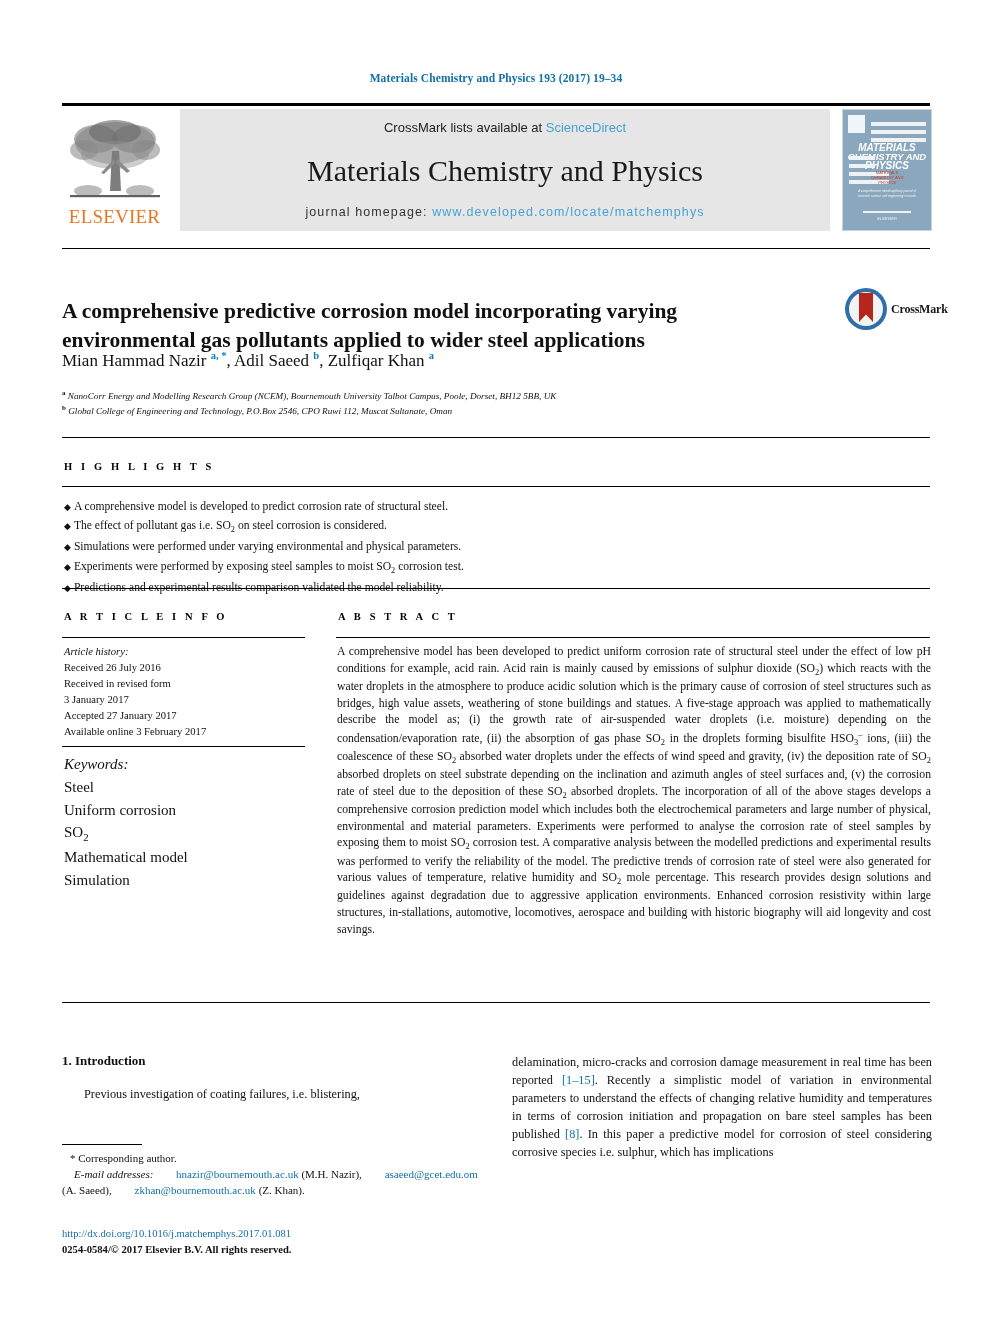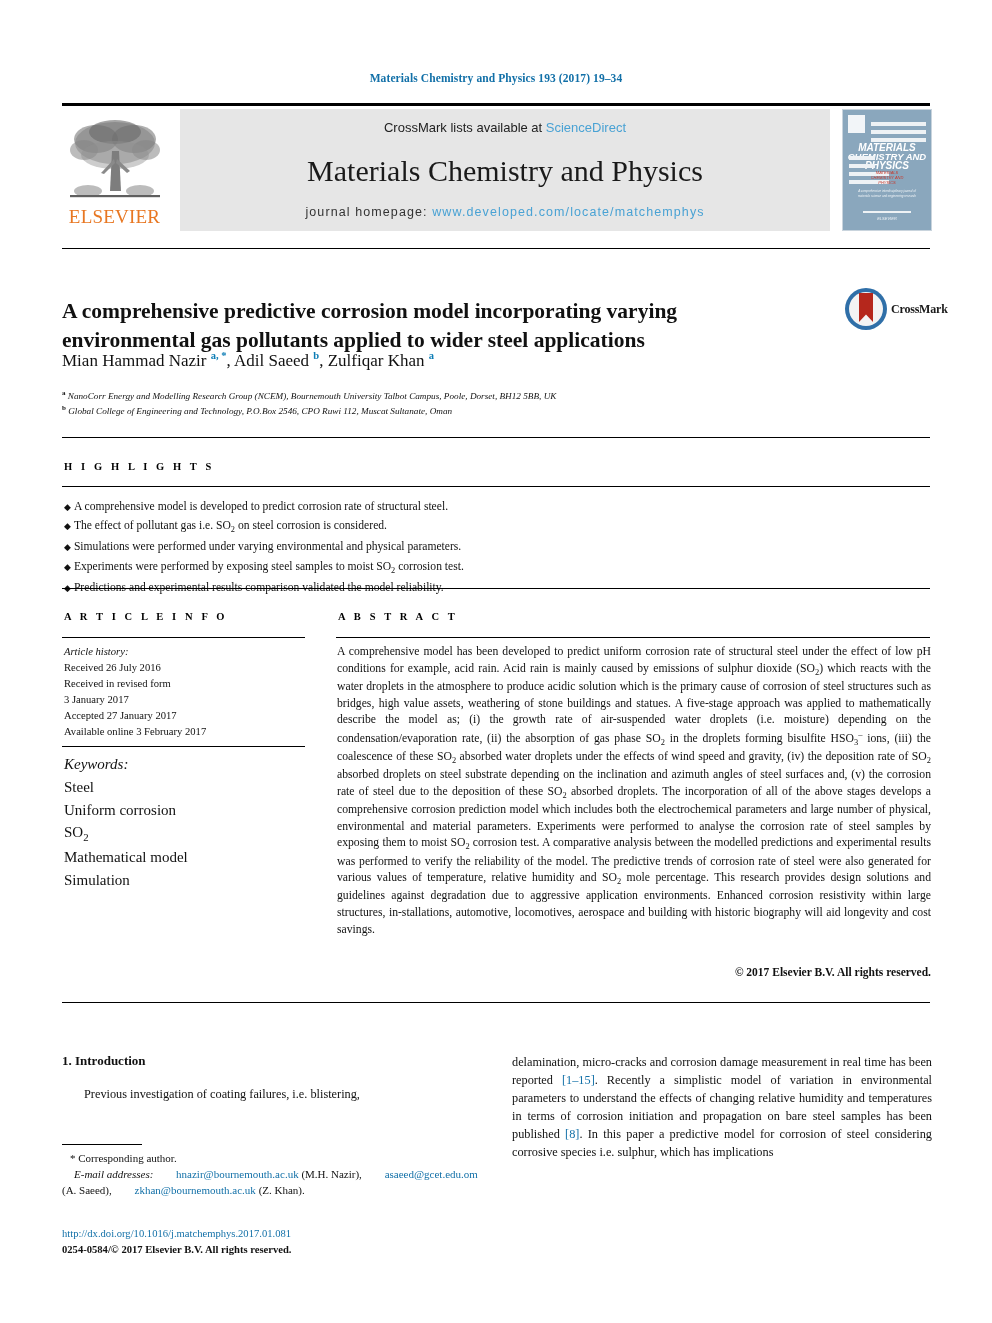--- a/index.html
+++ b/index.html
@@ -537,21 +537,20 @@
   <div class="ai-keywords">
     <div class="hdr">Keywords:</div>
     <div>Steel</div>
     <div>Uniform corrosion</div>
     <div>SO<sub>2</sub></div>
     <div>Mathematical model</div>
     <div>Simulation</div>
   </div>
 
   <div class="abstract">A comprehensive model has been developed to predict uniform corrosion rate of structural steel under the effect of low pH conditions for example, acid rain. Acid rain is mainly caused by emissions of sulphur dioxide (SO<sub>2</sub>) which reacts with the water droplets in the atmosphere to produce acidic solution which is the primary cause of corrosion of steel structures such as bridges, high value assets, weathering of stone buildings and statues. A five-stage approach was applied to mathematically describe the model as; (i) the growth rate of air-suspended water droplets (i.e. moisture) depending on the condensation/evaporation rate, (ii) the absorption of gas phase SO<sub>2</sub> in the droplets forming bisulfite HSO<sub>3</sub><sup class="ion">–</sup> ions, (iii) the coalescence of these SO<sub>2</sub> absorbed water droplets under the effects of wind speed and gravity, (iv) the deposition rate of SO<sub>2</sub> absorbed droplets on steel substrate depending on the inclination and azimuth angles of steel surfaces and, (v) the corrosion rate of steel due to the deposition of these SO<sub>2</sub> absorbed droplets. The incorporation of all of the above stages develops a comprehensive corrosion prediction model which includes both the electrochemical parameters and large number of physical, environmental and material parameters. Experiments were performed to analyse the corrosion rate of steel samples by exposing them to moist SO<sub>2</sub> corrosion test. A comparative analysis between the modelled predictions and experimental results was performed to verify the reliability of the model. The predictive trends of corrosion rate of steel were also generated for various values of temperature, relative humidity and SO<sub>2</sub> mole percentage. This research provides design solutions and guidelines against degradation due to aggressive application environments. Enhanced corrosion resistivity within large structures, in-stallations, automotive, locomotives, aerospace and building with historic biography will aid longevity and cost savings.</div>
-  <div class="copyright">© 2017 Elsevier B.V. All rights reserved.</div>
 
   <div class="rule-4"></div>
 
   <div class="col-left">
     <h2 class="h-section">1. Introduction</h2>
     <p class="body-text indent">Previous investigation of coating failures, i.e. blistering,</p>
   </div>
 
   <div class="col-right">
     <p class="body-text">delamination, micro-cracks and corrosion damage measurement in real time has been reported <span class="ref-link">[1–15]</span>. Recently a simplistic model of variation in environmental parameters to understand the effects of changing relative humidity and temperatures in terms of corrosion initiation and propagation on bare steel samples has been published <span class="ref-link">[8]</span>. In this paper a predictive model for corrosion of steel considering corrosive species i.e. sulphur, which has implications</p>

